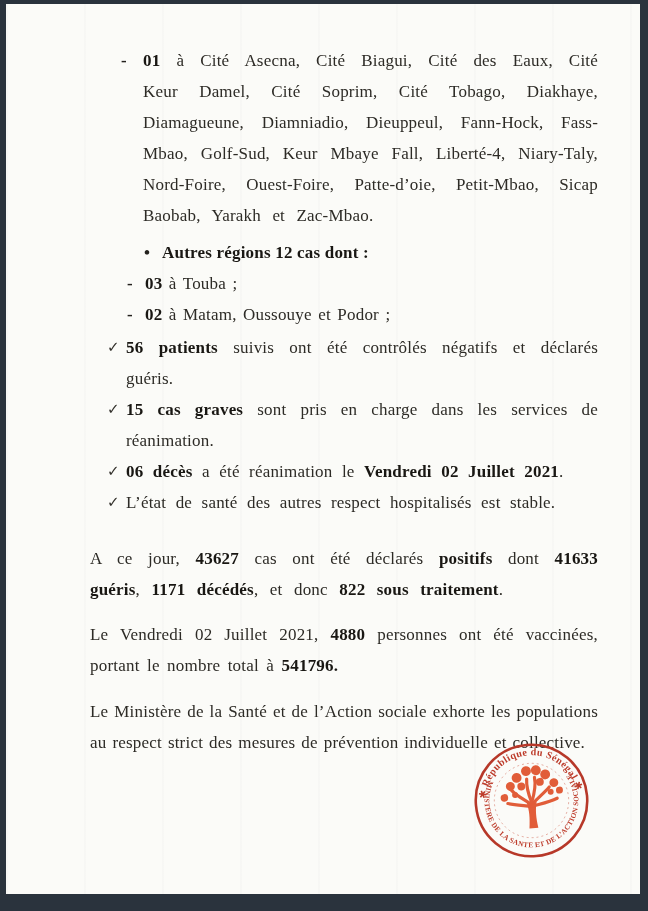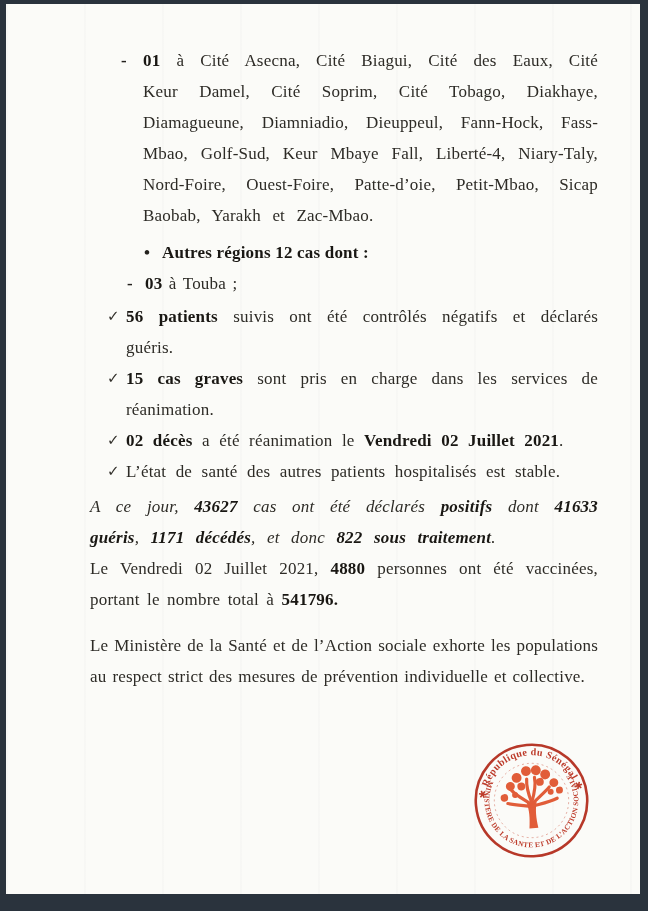--- a/index.html
+++ b/index.html
@@ -45,22 +45,22 @@
   .checklist { margin-top:2px; }
   .check { padding-left:36px; word-spacing:5px; }
   .check .mk {
     left:17px;
     font-family:"DejaVu Sans", sans-serif;
     font-weight:normal;
     font-size:15px;
     color:#33312c;
   }
 
-  .pA { margin-top:4px; word-spacing:7px;font-style:italic; }
-  .pB { word-spacing:3px; }
+  .pA { margin-top:25px; word-spacing:7px; }
+  .pB { margin-top:14px; word-spacing:3px; }
   .pC { margin-top:15px; word-spacing:1.5px; }
 
   .stamp {
     position:absolute;
     left:466px; top:737px;
     width:119px; height:119px;
   }
   .stamp text {
     font-family:"Liberation Serif","DejaVu Sans", serif;
     fill:#bd3c2b;
@@ -83,41 +83,42 @@
       <span class="mk">•</span>
       <span class="b">Autres régions 12 cas dont :</span>
     </div>
 
     <div class="item region">
       <span class="mk">-</span>
       <span><span class="b">03</span><span> à Touba ;</span></span>
     </div>
     <div class="item region">
       <span class="mk">-</span>
+      <span><span class="b">02</span><span> à Matam, Oussouye et Podor ;</span></span>
     </div>
     <div class="item region">
       <span class="mk">-</span>
     </div>
 
     <div class="checklist">
       <div class="item check jus">
         <span class="mk">✓</span>
         <span><span class="b">56 patients</span><span> suivis ont été contrôlés négatifs et déclarés guéris.</span></span>
       </div>
       <div class="item check jus">
         <span class="mk">✓</span>
         <span><span class="b">15 cas graves</span><span> sont pris en charge dans les services de réanimation.</span></span>
       </div>
       <div class="item check jus">
         <span class="mk">✓</span>
-        <span><span class="b">02 décès</span><span> a été réanimation le </span><span class="b">Vendredi 02 Juillet 2021</span><span>.</span></span>
+        <span><span class="b">06 décès</span><span> a été réanimation le </span><span class="b">Vendredi 02 Juillet 2021</span><span>.</span></span>
       </div>
       <div class="item check jus">
         <span class="mk">✓</span>
-        <span><span>L’état de santé des autres patients hospitalisés est stable.</span></span>
+        <span><span>L’état de santé des autres respect hospitalisés est stable.</span></span>
       </div>
     </div>
 
     <p class="para pA jus">
       <span><span>A ce jour, </span><span class="b">43627</span><span> cas ont été déclarés </span><span class="b">positifs</span><span> dont </span><span class="b">41633 guéris</span><span>, </span><span class="b">1171 décédés</span><span>, et donc </span><span class="b">822 sous traitement</span><span>.</span></span>
     </p>
 
     <p class="para pB jus">
       <span><span>Le Vendredi 02 Juillet 2021, </span><span class="b">4880</span><span> personnes ont été vaccinées, portant le nombre total à </span><span class="b">541796.</span></span>
     </p>

